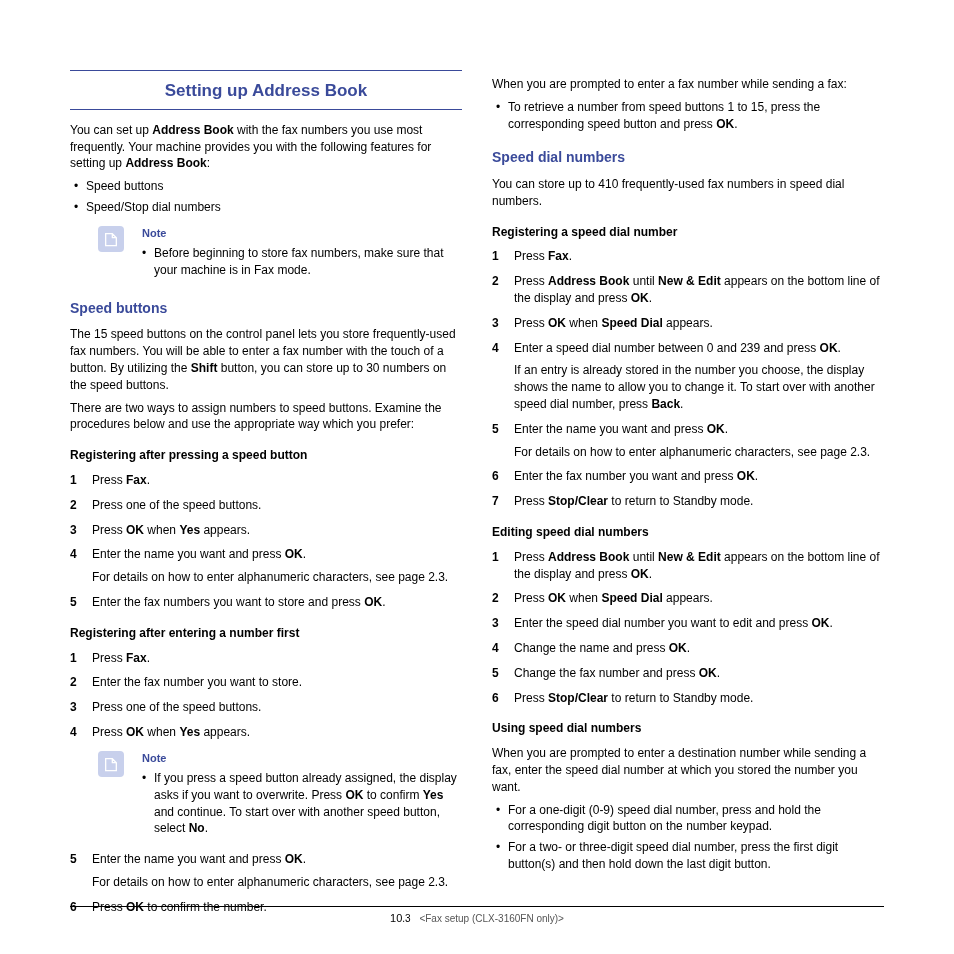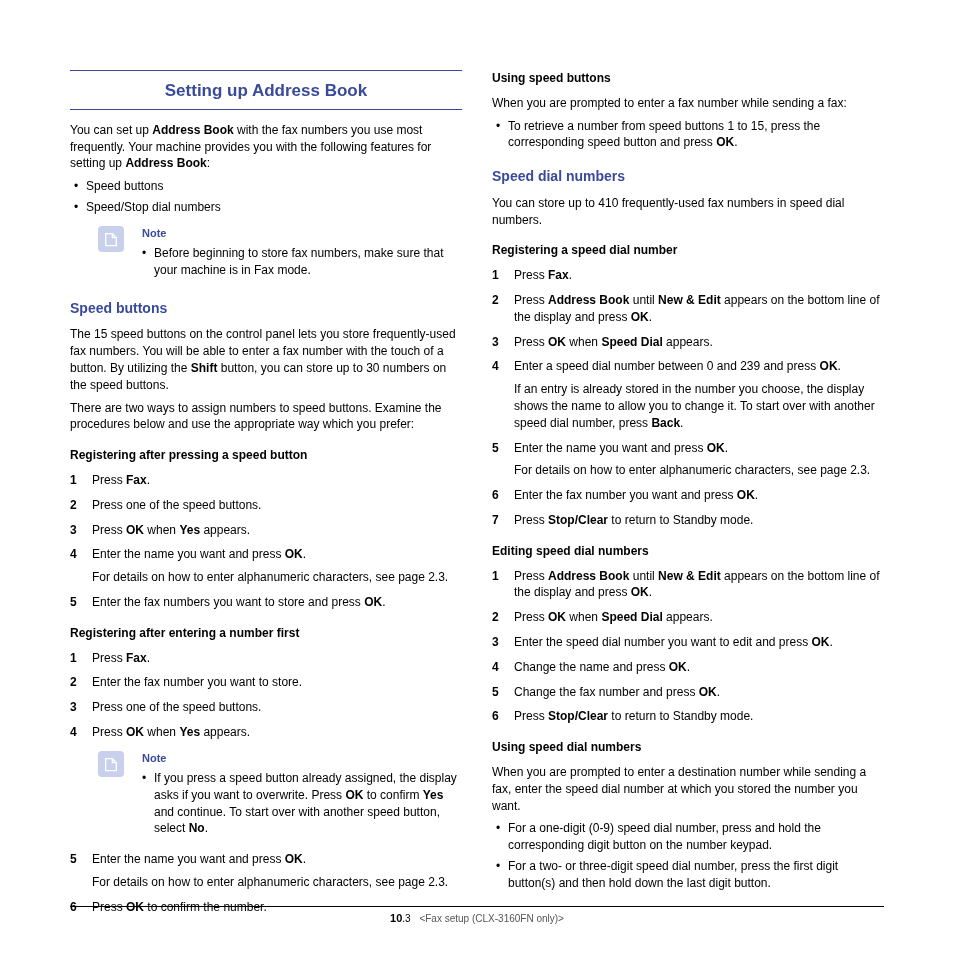--- a/index.html
+++ b/index.html
@@ -45,21 +45,21 @@
     display:flex; align-items:center; justify-content:center;
   }
   .note-icon svg { width: 16px; height: 16px; fill: none; stroke: #fff; stroke-width: 2; }
   .note-body .note-label { color: #3a4a9a; font-weight: bold; font-size: 11px; }
   .note-body ul.bullets { margin-left: 0; }
   .footer {
     position: absolute; left: 70px; right: 70px; bottom: 28px;
     border-top: 1px solid #000; padding-top: 4px;
     font-size: 10px; text-align: center;
   }
-  .footer .pg-bold { font-weight: bold; font-size: 11px; }
+  .footer .pg-bold { font-weight: normal; font-size: 11px; }
   .footer .ch { color: #555; margin-left: 6px; }
 </style>
 </head>
 <body>
 
 <div class="columns">
 
   <div class="col">
     <div class="main-title">Setting up Address Book</div>
 
@@ -130,21 +130,20 @@
     <ol class="steps" start="5" style="counter-reset: step 4;">
       <li>
         <span>Enter the name you want and press </span><span class="b">OK</span><span>.</span>
         <div class="step-sub">For details on how to enter alphanumeric characters, see page 2.3.</div>
       </li>
       <li><span>Press </span><span class="b">OK</span><span> to confirm the number.</span></li>
     </ol>
   </div>
 
   <div class="col">
-    <div class="sub-title" style="margin-top:0">Using speed buttons</div>
     <p>When you are prompted to enter a fax number while sending a fax:</p>
     <ul class="bullets">
       <li><span>To retrieve a number from speed buttons 1 to 15, press the corresponding speed button and press </span><span class="b">OK</span><span>.</span></li>
     </ul>
 
     <div class="section-title">Speed dial numbers</div>
     <p>You can store up to 410 frequently-used fax numbers in speed dial numbers.</p>
 
     <div class="sub-title">Registering a speed dial number</div>
     <ol class="steps">

